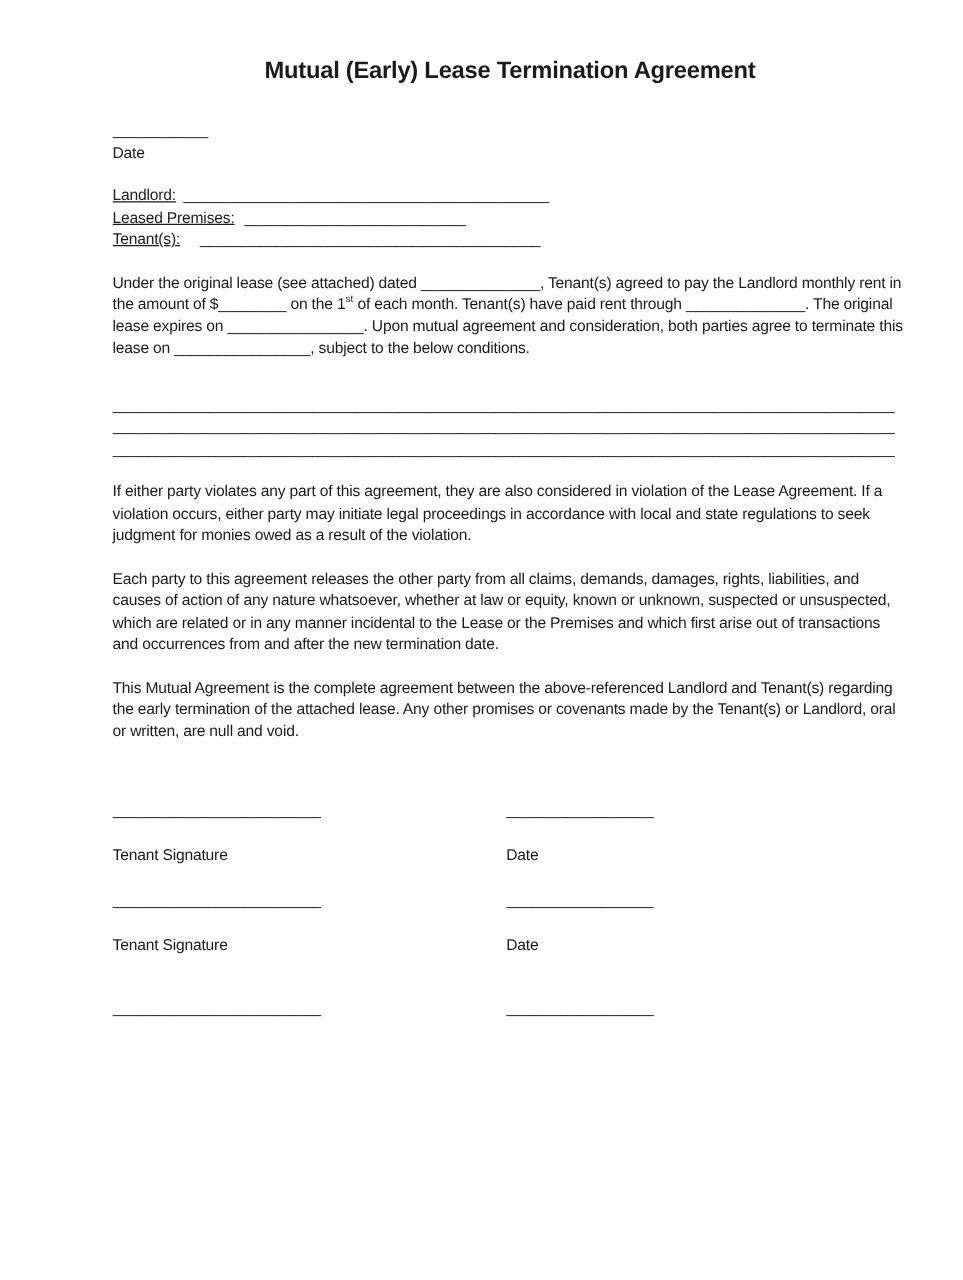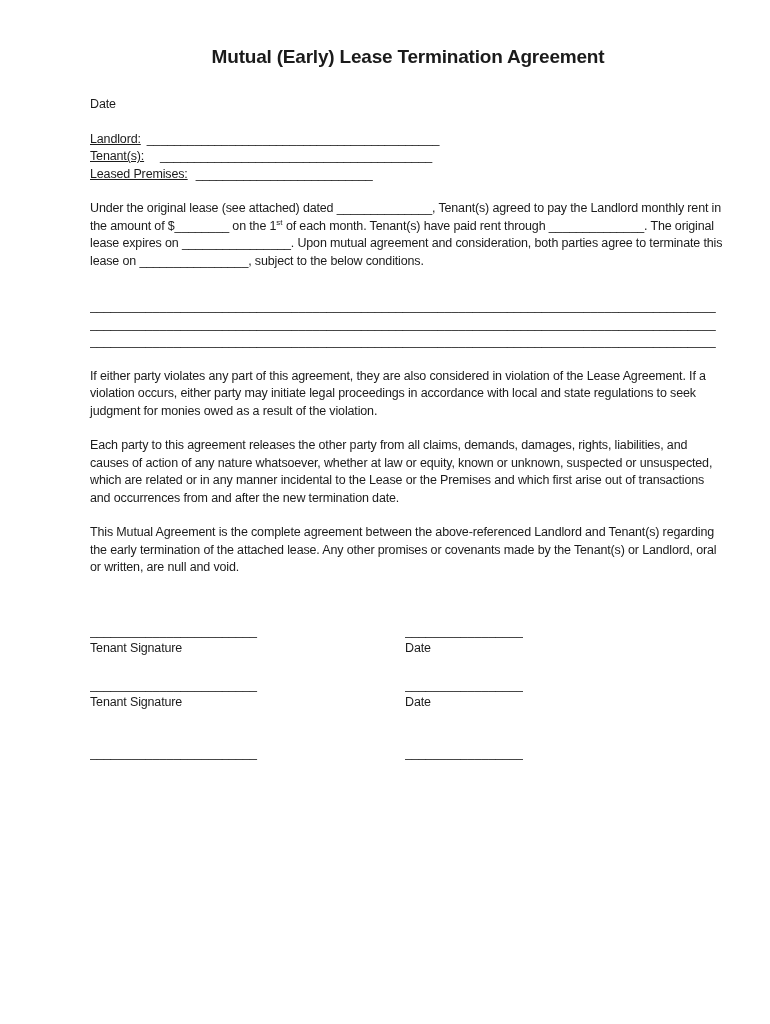--- a/index.html
+++ b/index.html
@@ -56,21 +56,21 @@
   .rule-lines .blank { width: 100%; }
   sup.ord {
     font-size: 8px;
     line-height: 0;
     vertical-align: super;
     letter-spacing: 0;
   }
   .sig-section { margin-top: 46px; }
   .sig-block-2 { margin-top: 19px; }
   .sig-block-3 { margin-top: 33px; }
-  .sig-row { white-space: nowrap; overflow: hidden; }
+  .sig-row { white-space: nowrap; overflow: hidden; margin-top: 18px; }
   .sig-col {
     display: inline-block;
     width: 315px;
     overflow: hidden;
     vertical-align: bottom;
     white-space: nowrap;
   }
   .date-col {
     display: inline-block;
     overflow: hidden;
@@ -79,32 +79,33 @@
   }
 </style>
 </head>
 <body>
 
 <div class="page">
 
   <h1 class="title">Mutual (Early) Lease Termination Agreement</h1>
 
   <div class="date-block bodytext">
+    <div class="blank">___________</div>
     <div>Date</div>
   </div>
 
   <div class="fields bodytext">
     <div class="line-row">
       <span>Landlord:</span><span class="blank-inline gap-6">___________________________________________</span>
     </div>
     <div class="line-row">
-      <span>Tenant(s):</span><span class="blank-inline gap-16">________________________________________</span>
+      <span>Leased Premises:</span><span class="blank-inline gap-8">__________________________</span>
     </div>
     <div class="line-row">
-      <span>Leased Premises:</span><span class="blank-inline gap-8">__________________________</span>
+      <span>Tenant(s):</span><span class="blank-inline gap-16">________________________________________</span>
     </div>
   </div>
 
 
   <p class="para bodytext"><span>Under the original lease (see attached) dated ______________, Tenant(s) agreed to pay the Landlord monthly rent in the amount of $________ on the 1</span><sup class="ord">st</sup><span> of each month. Tenant(s) have paid rent through ______________. The original lease expires on ________________. Upon mutual agreement and consideration, both parties agree to terminate this lease on ________________, subject to the below conditions.</span></p>
 
 
   <div class="rule-lines bodytext">
     <div class="blank">__________________________________________________________________________________________</div>
     <div class="blank">__________________________________________________________________________________________</div>

